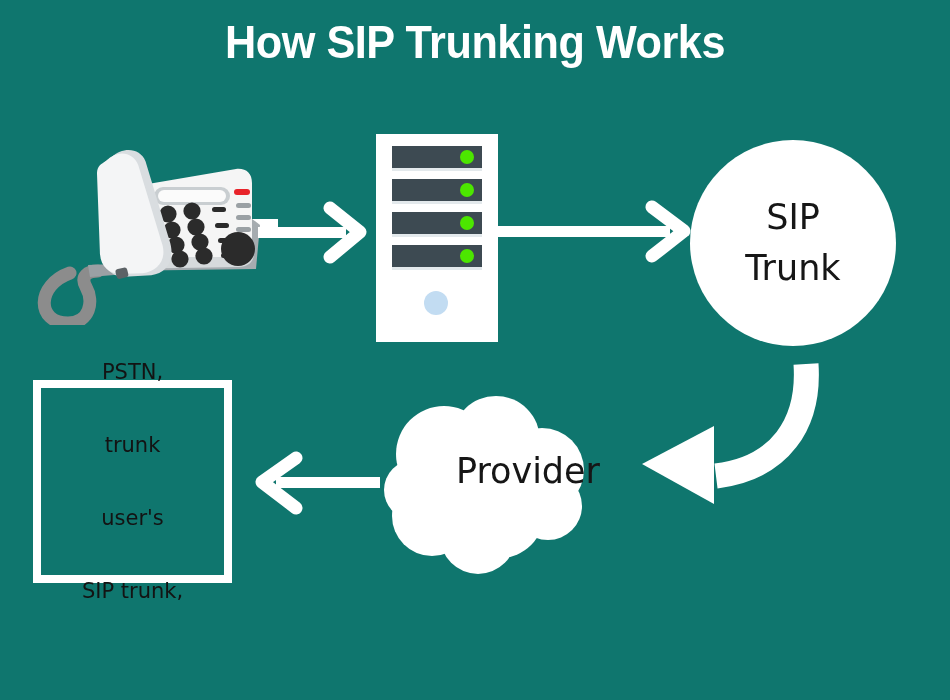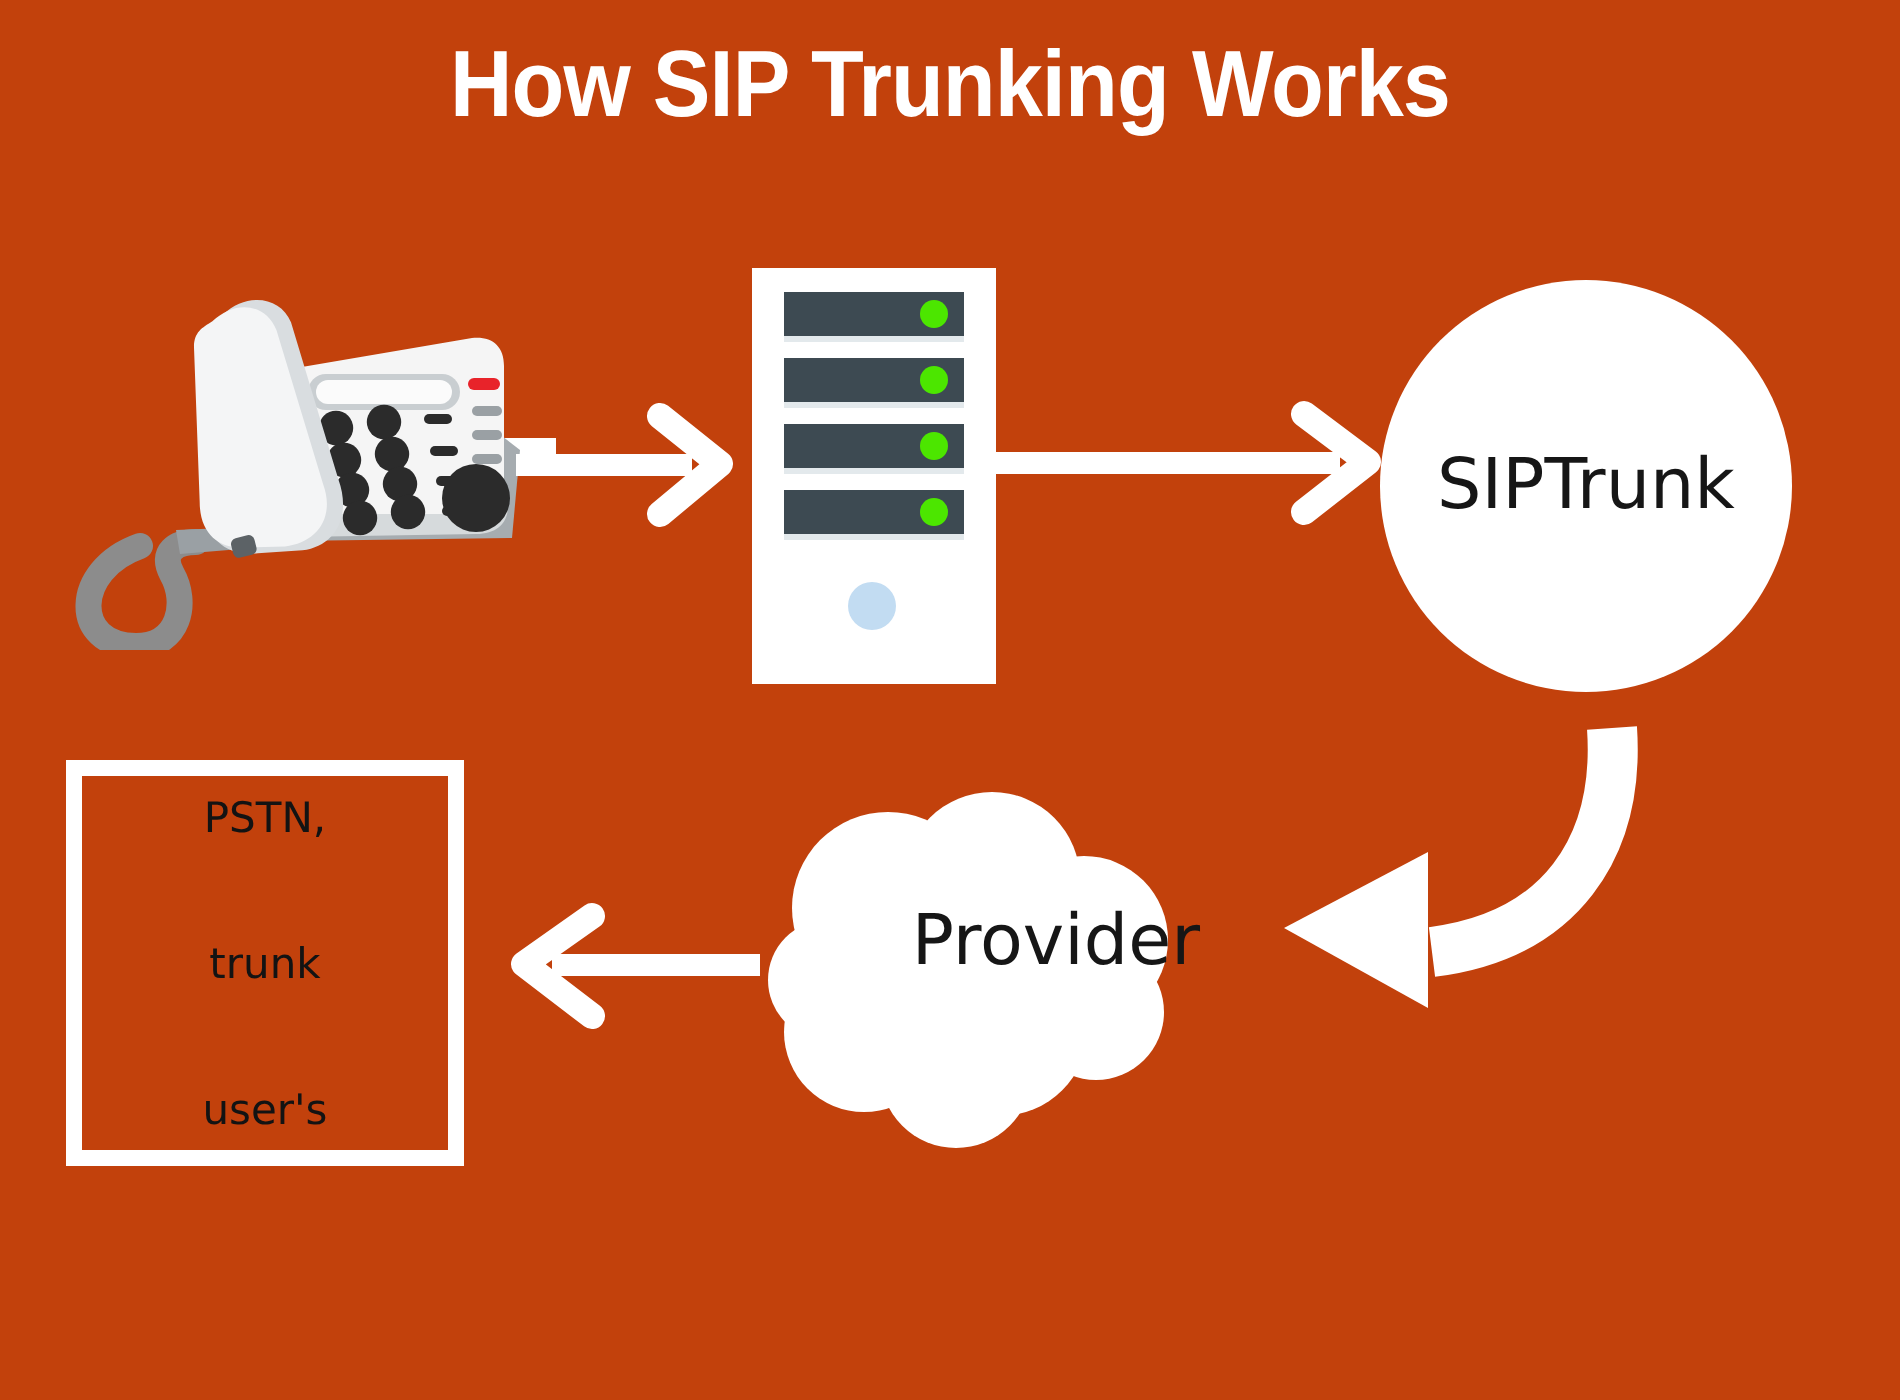--- a/index.html
+++ b/index.html
@@ -11,21 +11,21 @@
     width: 950px;
     height: 700px;
     overflow: hidden;
     font-family: "Liberation Sans", sans-serif;
     background: #00AAEC;
   }
   #stage {
     position: relative;
     width: 950px;
     height: 700px;
-    background: #c2410c;
+    background: #0f766e;
   }
 
   
   #title {
     position: absolute;
     left: 0;
     top: 14px;
     width: 950px;
     text-align: center;
     color: #FFFFFF;
@@ -48,20 +48,21 @@
   
   #sip-trunk-node {
     position: absolute;
     left: 690px;
     top: 140px;
     width: 206px;
     height: 206px;
     border-radius: 50%;
     background: #FFFFFF;
     display: flex;
+    flex-direction: column;
     align-items: center;
     justify-content: center;
   }
   #sip-trunk-node .ln {
     color: #161616;
     font-family: "DejaVu Sans", sans-serif;
     font-size: 35px;
     line-height: 51px;
     font-weight: 400;
     text-align: center;
@@ -232,15 +233,16 @@
 
   <svg class="layer" style="left:248px; top:448px;" width="132" height="70" viewBox="0 0 132 70">
     <rect x="28" y="29" width="104" height="11" fill="#FFFFFF"></rect>
     <path d="M48 10 L14 34 L48 60" fill="none" stroke="#FFFFFF" stroke-width="13" stroke-linecap="round" stroke-linejoin="round"></path>
   </svg>
 
   <div id="pstn-box">
     <div class="ln">PSTN,</div>
     <div class="ln">trunk</div>
     <div class="ln">user's</div>
+    <div class="ln">SIP trunk,</div>
   </div>
 
 </div>
 
 </body></html>

